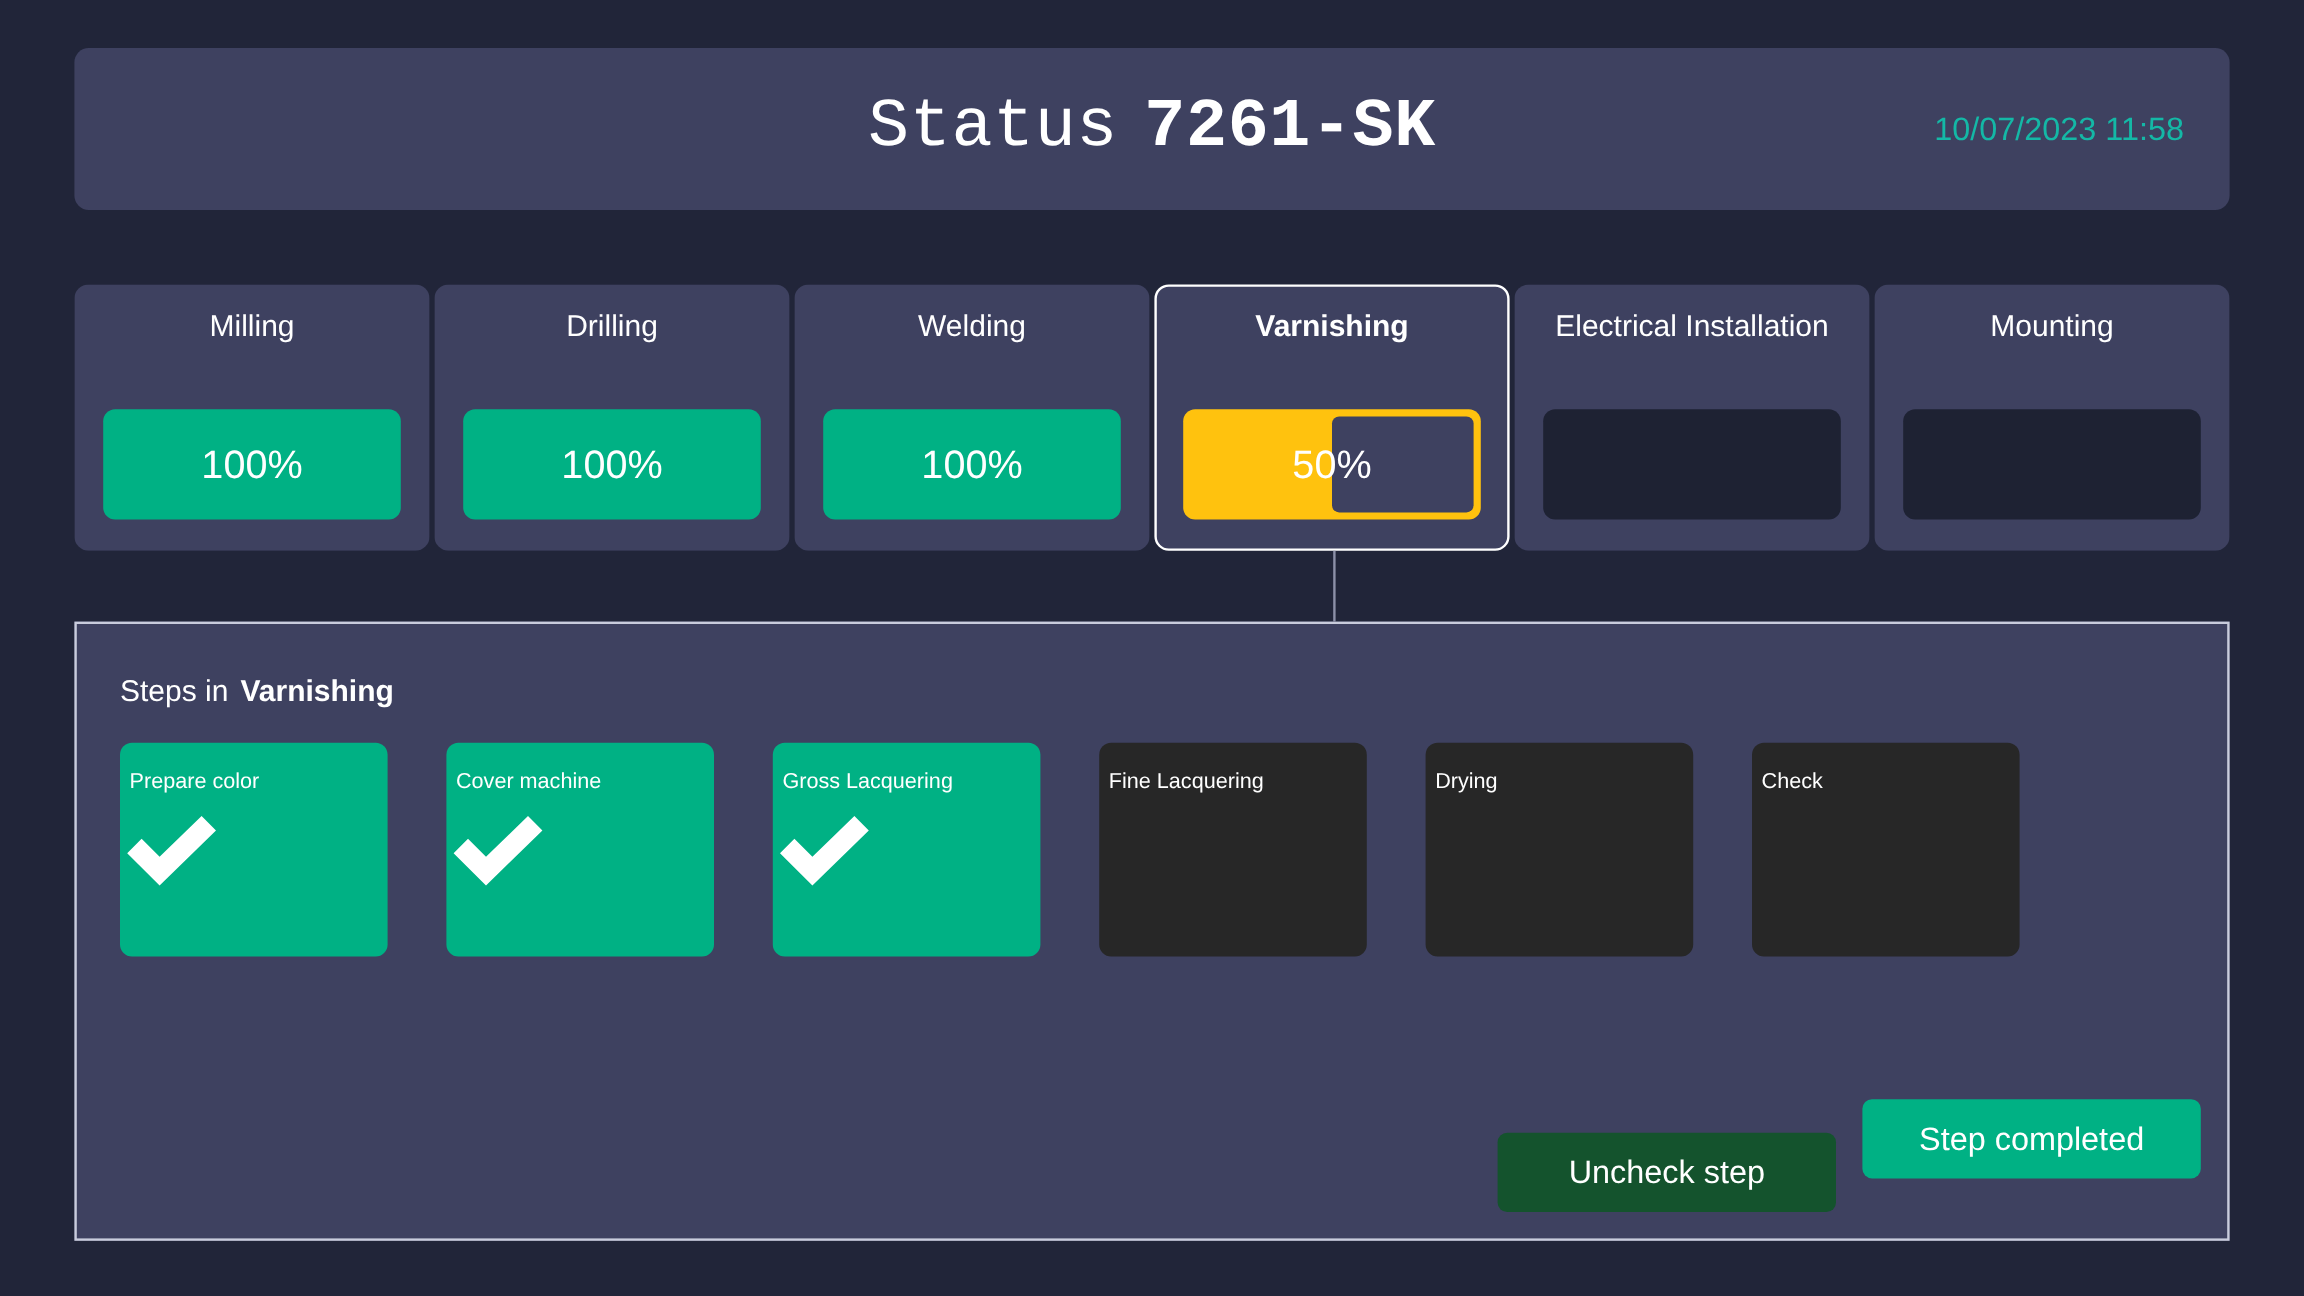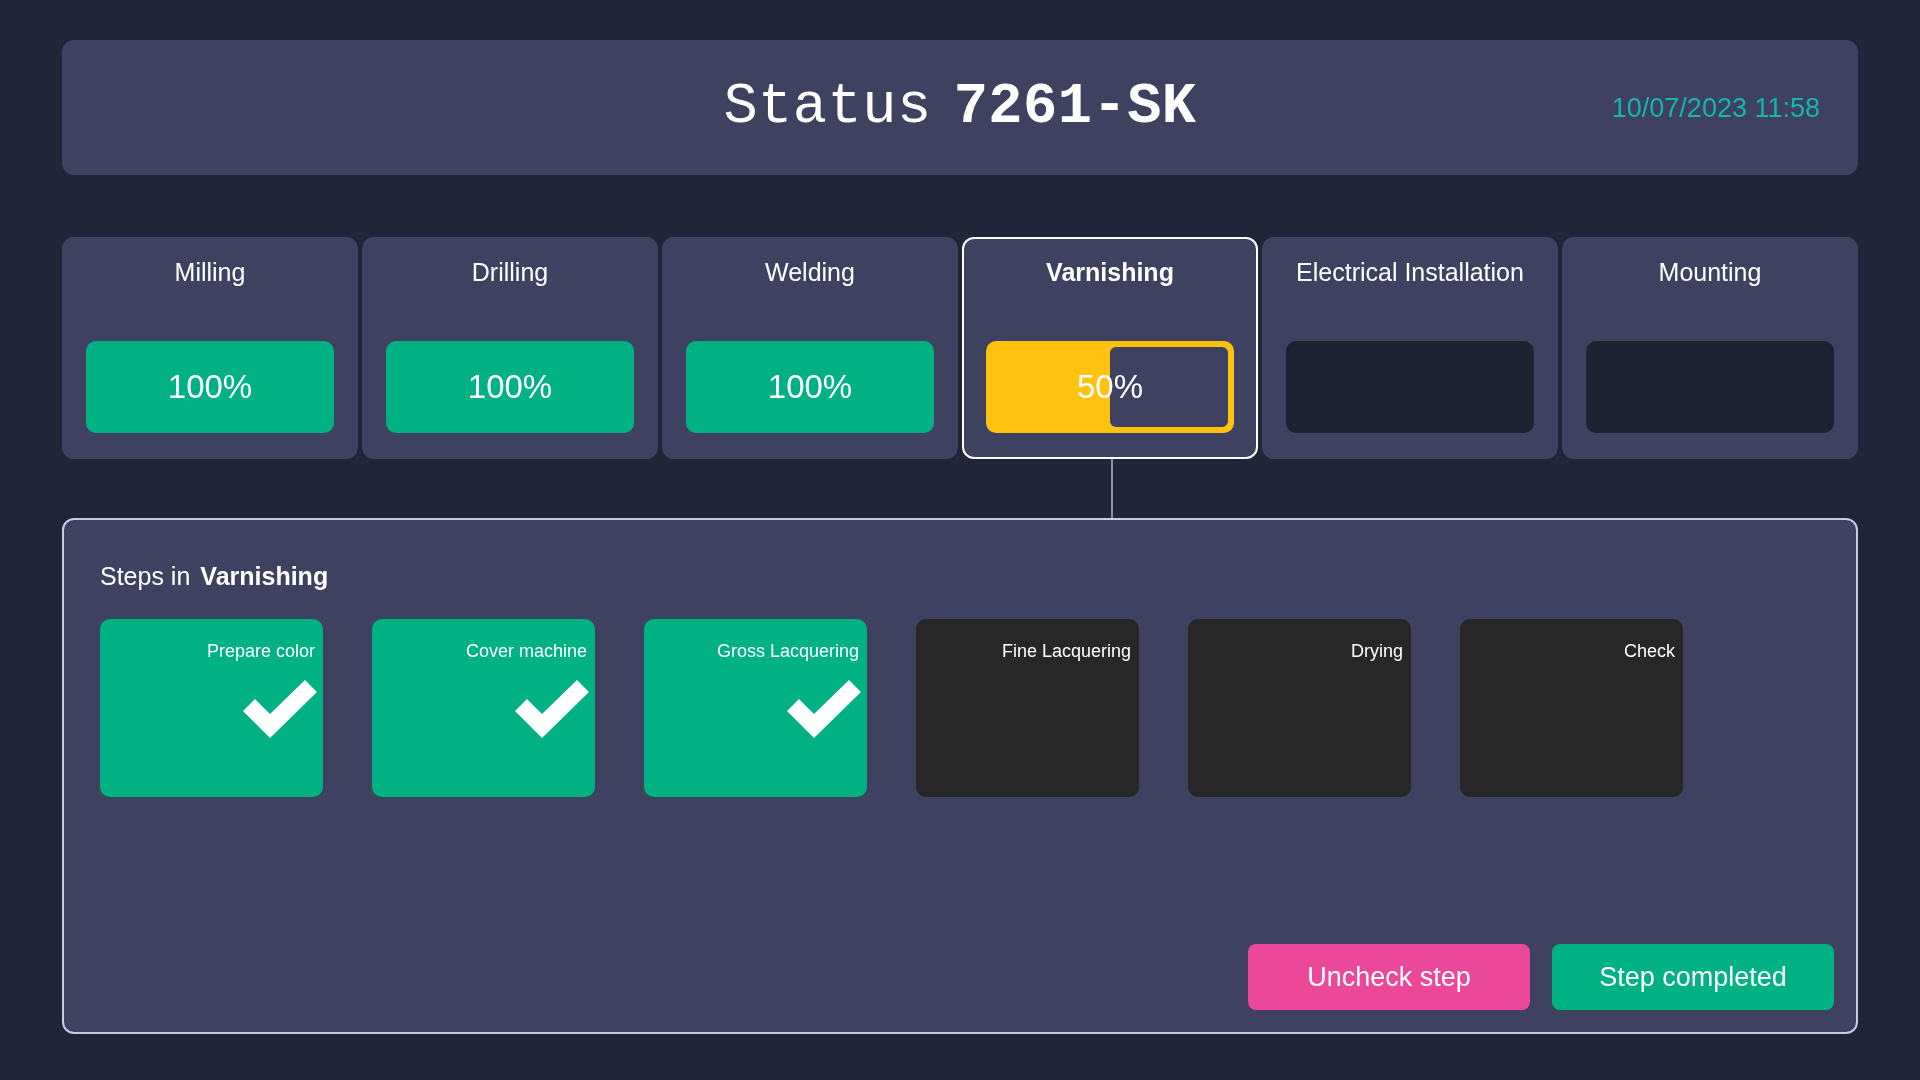--- a/index.html
+++ b/index.html
@@ -144,21 +144,21 @@
 
   
   .steps-panel {
     position: absolute;
     left: 62px;
     top: 518px;
     width: 1796px;
     height: 516px;
     background: #3E4160;
     border: 2px solid #C9CCDD;
-    border-radius: 12px;
+    border-radius: 0;
   }
   .steps-heading {
     position: absolute;
     left: 36px;
     top: 42px;
     display: flex;
     align-items: baseline;
     gap: 10px;
     color: #ffffff;
   }
@@ -173,21 +173,21 @@
     display: flex;
     gap: 49px;
   }
   .step-tile {
     width: 223px;
     height: 178px;
     border-radius: 10px;
     position: relative;
     display: flex;
     flex-direction: column;
-    align-items: flex-end;
+    align-items: flex-start;
     padding-top: 22px;
   }
   .step-tile.done { background: #00B184; }
   .step-tile.todo { background: #272727; }
   .step-label {
     color: #ffffff;
     font-size: 18px;
     font-weight: 400;
     text-align: center;
     padding: 0 8px;
@@ -211,21 +211,21 @@
     min-width: 282px;
     border: none;
     border-radius: 8px;
     color: #ffffff;
     font-family: "Liberation Sans", sans-serif;
     font-size: 27px;
     font-weight: 400;
     cursor: pointer;
     padding: 0 26px;
   }
-  .btn-secondary { background: #ec4899; }
+  .btn-secondary { background: #14532d; margin-top: 28px; }
   .btn-primary   { background: #00B184; }
 </style>
 </head>
 <body>
 
 <div id="app">
 
   <div class="header">
     <div class="header-title">
       <span class="t-status">Status</span>

